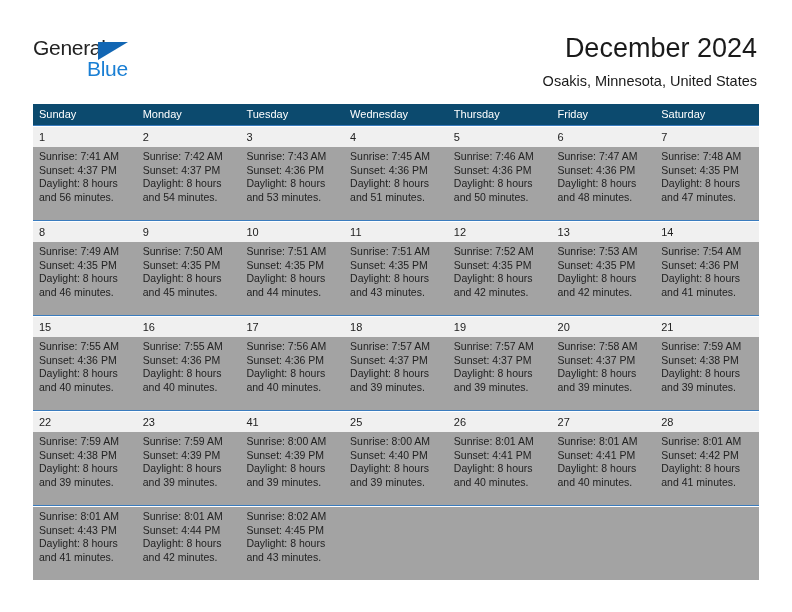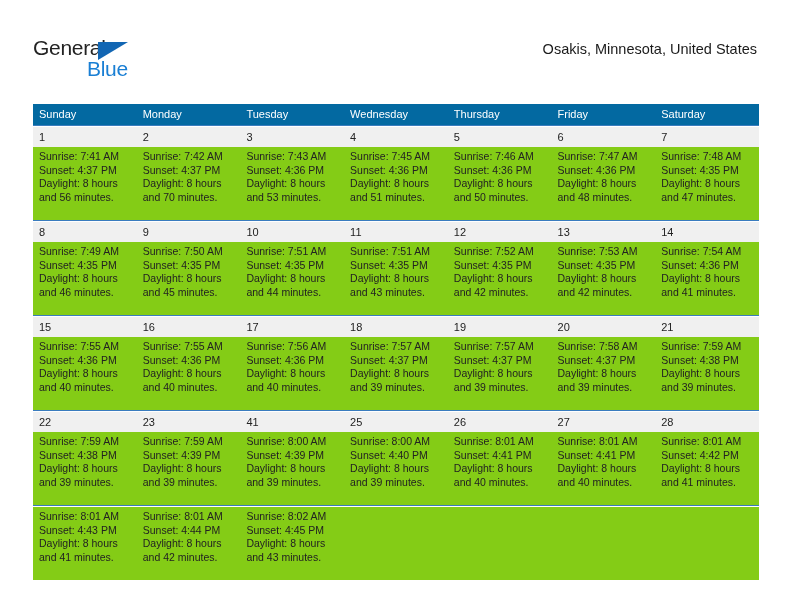--- a/index.html
+++ b/index.html
@@ -95,21 +95,21 @@
   
   .calendar {
     position: absolute;
     left: 33px;
     top: 104px;
     width: 726px;
     border-collapse: collapse;
     table-layout: fixed;
   }
   .calendar th {
-    background: #0369a1;
+    background: #0c4a6e;
     color: #ffffff;
     font-size: 11px;
     font-weight: normal;
     text-align: left;
     padding: 4px 0 5px 6px;
     height: 12px;
     border: none;
   }
   .calendar td {
     vertical-align: top;
@@ -129,21 +129,21 @@
     font-size: 11px;
     color: #222222;
     padding: 4px 0 3px 6px;
     height: 13px;
     line-height: 13px;
   }
   .daynum-row td.empty {
     background: #ffffff;
   }
   .detail-row td {
-    background: #84cc16;
+    background: #a3a3a3;
     padding: 3px 0 0 6px;
     height: 70px;
   }
   .detail {
     font-size: 10.5px;
     line-height: 13.6px;
     color: #222222;
     white-space: nowrap;
   }
   .detail div {
@@ -157,20 +157,21 @@
 
   <div class="header">
 
     <div class="logo">
       <span class="logo-general">General</span>
       <span class="logo-triangle"></span>
       <span class="logo-blue">Blue</span>
     </div>
 
     <div class="title-block">
+      <div class="cal-title">December 2024</div>
       <div class="cal-subtitle">Osakis, Minnesota, United States</div>
     </div>
 
   </div>
 
   <table class="calendar">
     <thead>
       <tr>
         <th>Sunday</th>
         <th>Monday</th>
@@ -201,21 +202,21 @@
               <div>Sunset: 4:37 PM</div>
               <div>Daylight: 8 hours</div>
               <div>and 56 minutes.</div>
             </div>
           </td>
           <td>
             <div class="detail">
               <div>Sunrise: 7:42 AM</div>
               <div>Sunset: 4:37 PM</div>
               <div>Daylight: 8 hours</div>
-              <div>and 70 minutes.</div>
+              <div>and 54 minutes.</div>
             </div>
           </td>
           <td>
             <div class="detail">
               <div>Sunrise: 7:43 AM</div>
               <div>Sunset: 4:36 PM</div>
               <div>Daylight: 8 hours</div>
               <div>and 53 minutes.</div>
             </div>
           </td>

